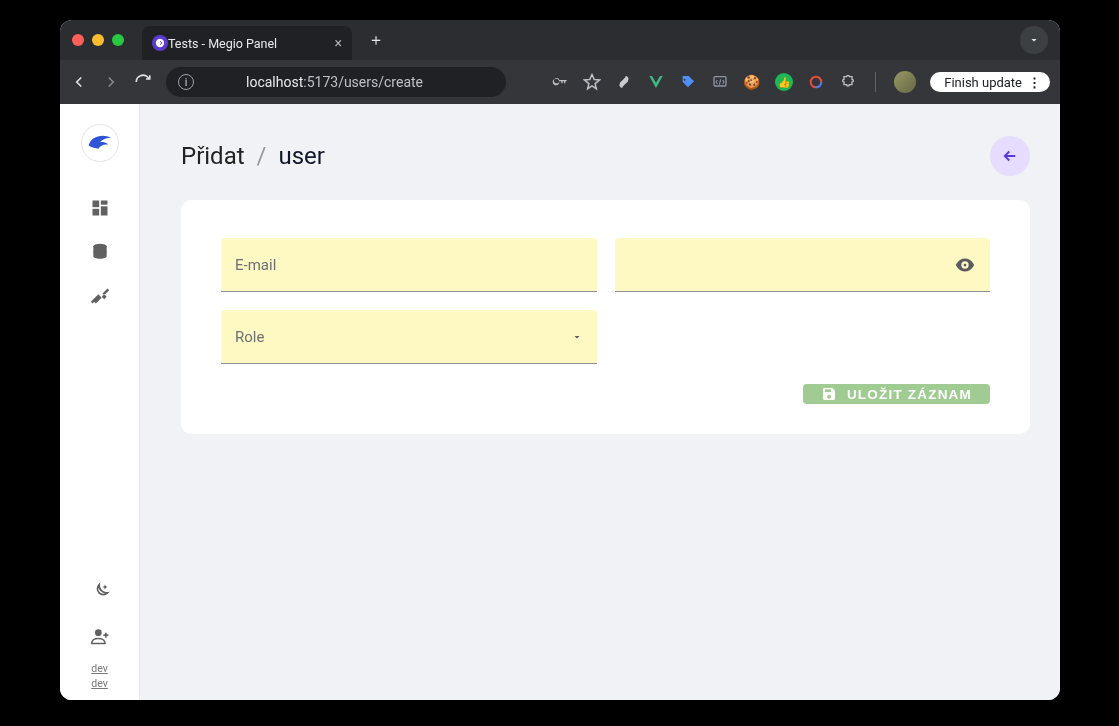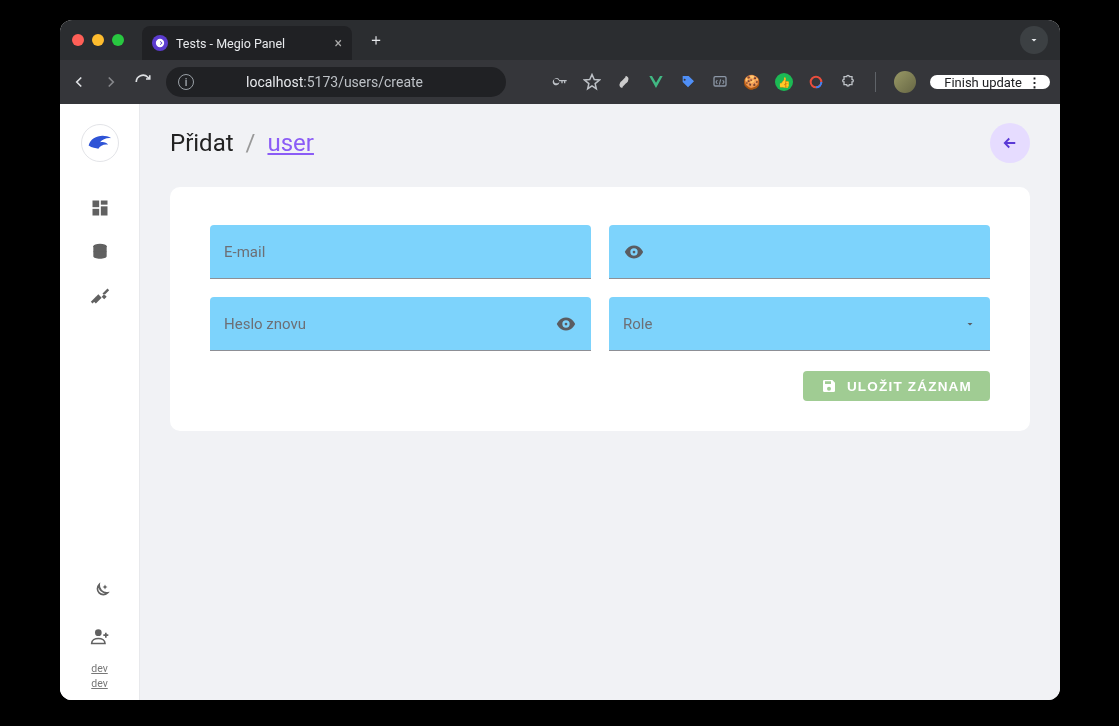--- a/index.html
+++ b/index.html
@@ -9,61 +9,61 @@
     background: #fff; border-radius: 12px; overflow: hidden; box-shadow: 0 10px 40px rgba(0,0,0,.5);
     display: flex; flex-direction: column;
   }
   
   .chrome-top { background: #2b2d30; display: flex; align-items: center; height: 40px; padding: 0 12px; gap: 8px; }
   .traffic { display: flex; gap: 8px; margin-right: 10px; }
   .traffic span { width: 12px; height: 12px; border-radius: 50%; display: block; }
   .traffic .red { background: #ff5f57; }
   .traffic .yel { background: #febc2e; }
   .traffic .grn { background: #28c840; }
-  .tab { display: flex; align-items: center; background: #202124; color: #e8eaed; border-radius: 8px 8px 0 0; padding: 0 10px; height: 34px; margin-top: 6px; gap: 8px; min-width: 210px; font-size: 12.5px; }
+  .tab { display: flex; align-items: center; background: #202124; color: #e8eaed; border-radius: 8px 8px 0 0; padding: 0 10px; height: 34px; margin-top: 6px; min-width: 210px; font-size: 12.5px; }
   .tab .favicon { width: 16px; height: 16px; border-radius: 50%; background: #5c3ccf; display: flex; align-items:center; justify-content:center; color:#fff; font-size:10px;}
   .tab .close { margin-left: auto; color: #aaa; font-size: 14px; cursor: pointer; }
   .newtab { color: #e8eaed; font-size: 16px; padding: 0 8px; cursor: pointer; }
   .chrome-top .spacer { flex: 1; }
   .chrome-menu { width: 28px; height: 28px; border-radius: 14px; background: #3c4043; color: #e8eaed; display: flex; align-items:center; justify-content:center; cursor:pointer; }
   .chrome-bar { background: #35363a; display: flex; align-items: center; height: 44px; padding: 0 10px; gap: 14px; color: #e8eaed; }
   .nav-btn { cursor: pointer; color: #e8eaed; opacity: .95; }
   .nav-btn.dim { opacity: .45; }
   .url-pill { background: #202124; border-radius: 20px; height: 30px; flex: 0 0 auto; display: flex; align-items: center; padding: 0 12px; gap: 8px; font-size: 14px; color: #bdc1c6; min-width: 340px; }
   .url-pill .info { width:16px; height:16px; border:1.5px solid #9aa0a6; border-radius:50%; display:flex; align-items:center; justify-content:center; font-size:10px; font-weight:bold; color:#9aa0a6;}
   .url-text { white-space: nowrap; margin-left: 44px; }
   .url-text .host { color: #e8eaed; }
   .bar-spacer { flex: 1; }
   .ext-icons { display: flex; gap: 14px; align-items: center; }
   .ext { width: 18px; height: 18px; display:flex; align-items:center; justify-content:center; font-size:14px; cursor:pointer;}
   .divider { width:1px; height:20px; background:#5f6368; margin: 0 4px;}
   .avatar { width: 22px; height: 22px; border-radius: 50%; background: linear-gradient(135deg,#996,#664); cursor:pointer;}
-  .finish-btn { background: #fff; color: #202124; border-radius: 16px; height: 14px; padding: 0 10px 0 14px; display:flex; align-items:center; gap:6px; font-size:13px; cursor:pointer;}
+  .finish-btn { background: #fff; color: #202124; border-radius: 16px; height: 20px; padding: 0 10px 0 14px; display:flex; align-items:center; gap:6px; font-size:13px; cursor:pointer;}
   .finish-btn .dots { font-weight:bold; letter-spacing: -1px;}
   
   .app { flex: 1; display: flex; background: #f1f2f5; overflow:hidden; }
   .sidebar { width: 80px; background: #fff; border-right: 1px solid #e8e9ec; display: flex; flex-direction: column; align-items: center; padding: 20px 0 10px; }
   .logo { width: 38px; height: 38px; border-radius: 50%; border: 1px solid #e3e4e8; display:flex; align-items:center; justify-content:center; margin-bottom: 26px;}
   .logo svg { width: 26px; height: 26px; }
   .side-icon { width: 40px; height: 40px; display:flex; align-items:center; justify-content:center; color:#616161; cursor:pointer; border-radius:6px; margin-bottom:4px;}
   .sidebar .grow { flex:1; }
   .side-small { font-size: 10.5px; color:#777; text-decoration: underline; margin-top:2px; cursor:pointer;}
-  .main { flex:1; padding: 19px 30px; overflow:auto; }
+  .main { flex:1; padding: 32px 30px; overflow:auto;margin-left:11px; }
   .head-row { display:flex; align-items:center; justify-content:space-between; margin-bottom: 24px;}
   .breadcrumb { display:flex; align-items:center; gap: 12px; font-size: 24px; color:#222;}
   .breadcrumb .sep { color:#999; }
-  .breadcrumb .muted { color:#8b5cf6;text-decoration:underline; }
+  .breadcrumb .muted { color:#0f172a; }
   .back-btn { width:40px; height:40px; border-radius:50%; background:#e6dcff; display:flex; align-items:center; justify-content:center; color:#5a39d6; cursor:pointer;}
   .card { background:#fff; border-radius:10px; padding: 38px 40px 30px; }
   .form-grid { display:grid; grid-template-columns: 1fr 1fr; gap: 18px 18px; }
-  .field { position:relative; background:#7dd3fc; border-bottom:1px solid #8d8f95; height: 54px; border-radius: 4px 4px 0 0; display:flex; align-items:center; padding: 0 14px; }
+  .field { position:relative; background:#fef9c3; border-bottom:1px solid #8d8f95; height: 54px; border-radius: 4px 4px 0 0; display:flex; align-items:center; padding: 0 14px; justify-content: flex-end; }
   .field label { color:#6d6f75; font-size:15px; flex:1; }
   .field .adorn { color:#5a5c61; cursor:pointer; display:flex; align-items:center;}
   .actions { display:flex; justify-content:flex-end; margin-top: 20px;}
-  .save-btn { background:#a0cc93; color:#fff; border:none; border-radius:4px; height:30px; padding:0 18px; display:flex; align-items:center; gap:10px; font-size:13.5px; font-weight:600; letter-spacing: 1.2px; cursor:pointer; text-transform:uppercase;}
+  .save-btn { background:#a0cc93; color:#fff; border:none; border-radius:4px; height:20px; padding:0 18px; display:flex; align-items:center; gap:10px; font-size:13.5px; font-weight:600; letter-spacing: 1.2px; cursor:pointer; text-transform:uppercase;}
   .save-btn .ico { display:flex; }
   svg { display:block; }
 </style>
 </head>
 <body>
 
 <div class="window">
 
   <div class="chrome-top">
     <div class="traffic">
@@ -223,28 +223,20 @@
             </svg>
         </div>
       </div>
 
       <div class="card">
         <div class="form-grid">
           <div class="field">
             <label>E-mail</label>
           </div>
           <div class="field">
-            <span class="adorn">
-              <svg width="22" height="22" viewBox="0 0 24 24" fill="currentColor">
-                  <path d="M12 5c-7 0-10 7-10 7s3 7 10 7 10-7 10-7-3-7-10-7zm0 11a4 4 0 110-8 4 4 0 010 8zm0-2.5a1.5 1.5 0 100-3 1.5 1.5 0 000 3z"></path>
-                </svg>
-            </span>
-          </div>
-          <div class="field">
-            <label>Heslo znovu</label>
             <span class="adorn">
               <svg width="22" height="22" viewBox="0 0 24 24" fill="currentColor">
                   <path d="M12 5c-7 0-10 7-10 7s3 7 10 7 10-7 10-7-3-7-10-7zm0 11a4 4 0 110-8 4 4 0 010 8zm0-2.5a1.5 1.5 0 100-3 1.5 1.5 0 000 3z"></path>
                 </svg>
             </span>
           </div>
           <div class="field">
             <label>Role</label>
             <span class="adorn">
               <svg width="12" height="12" viewBox="0 0 24 24" fill="currentColor">

